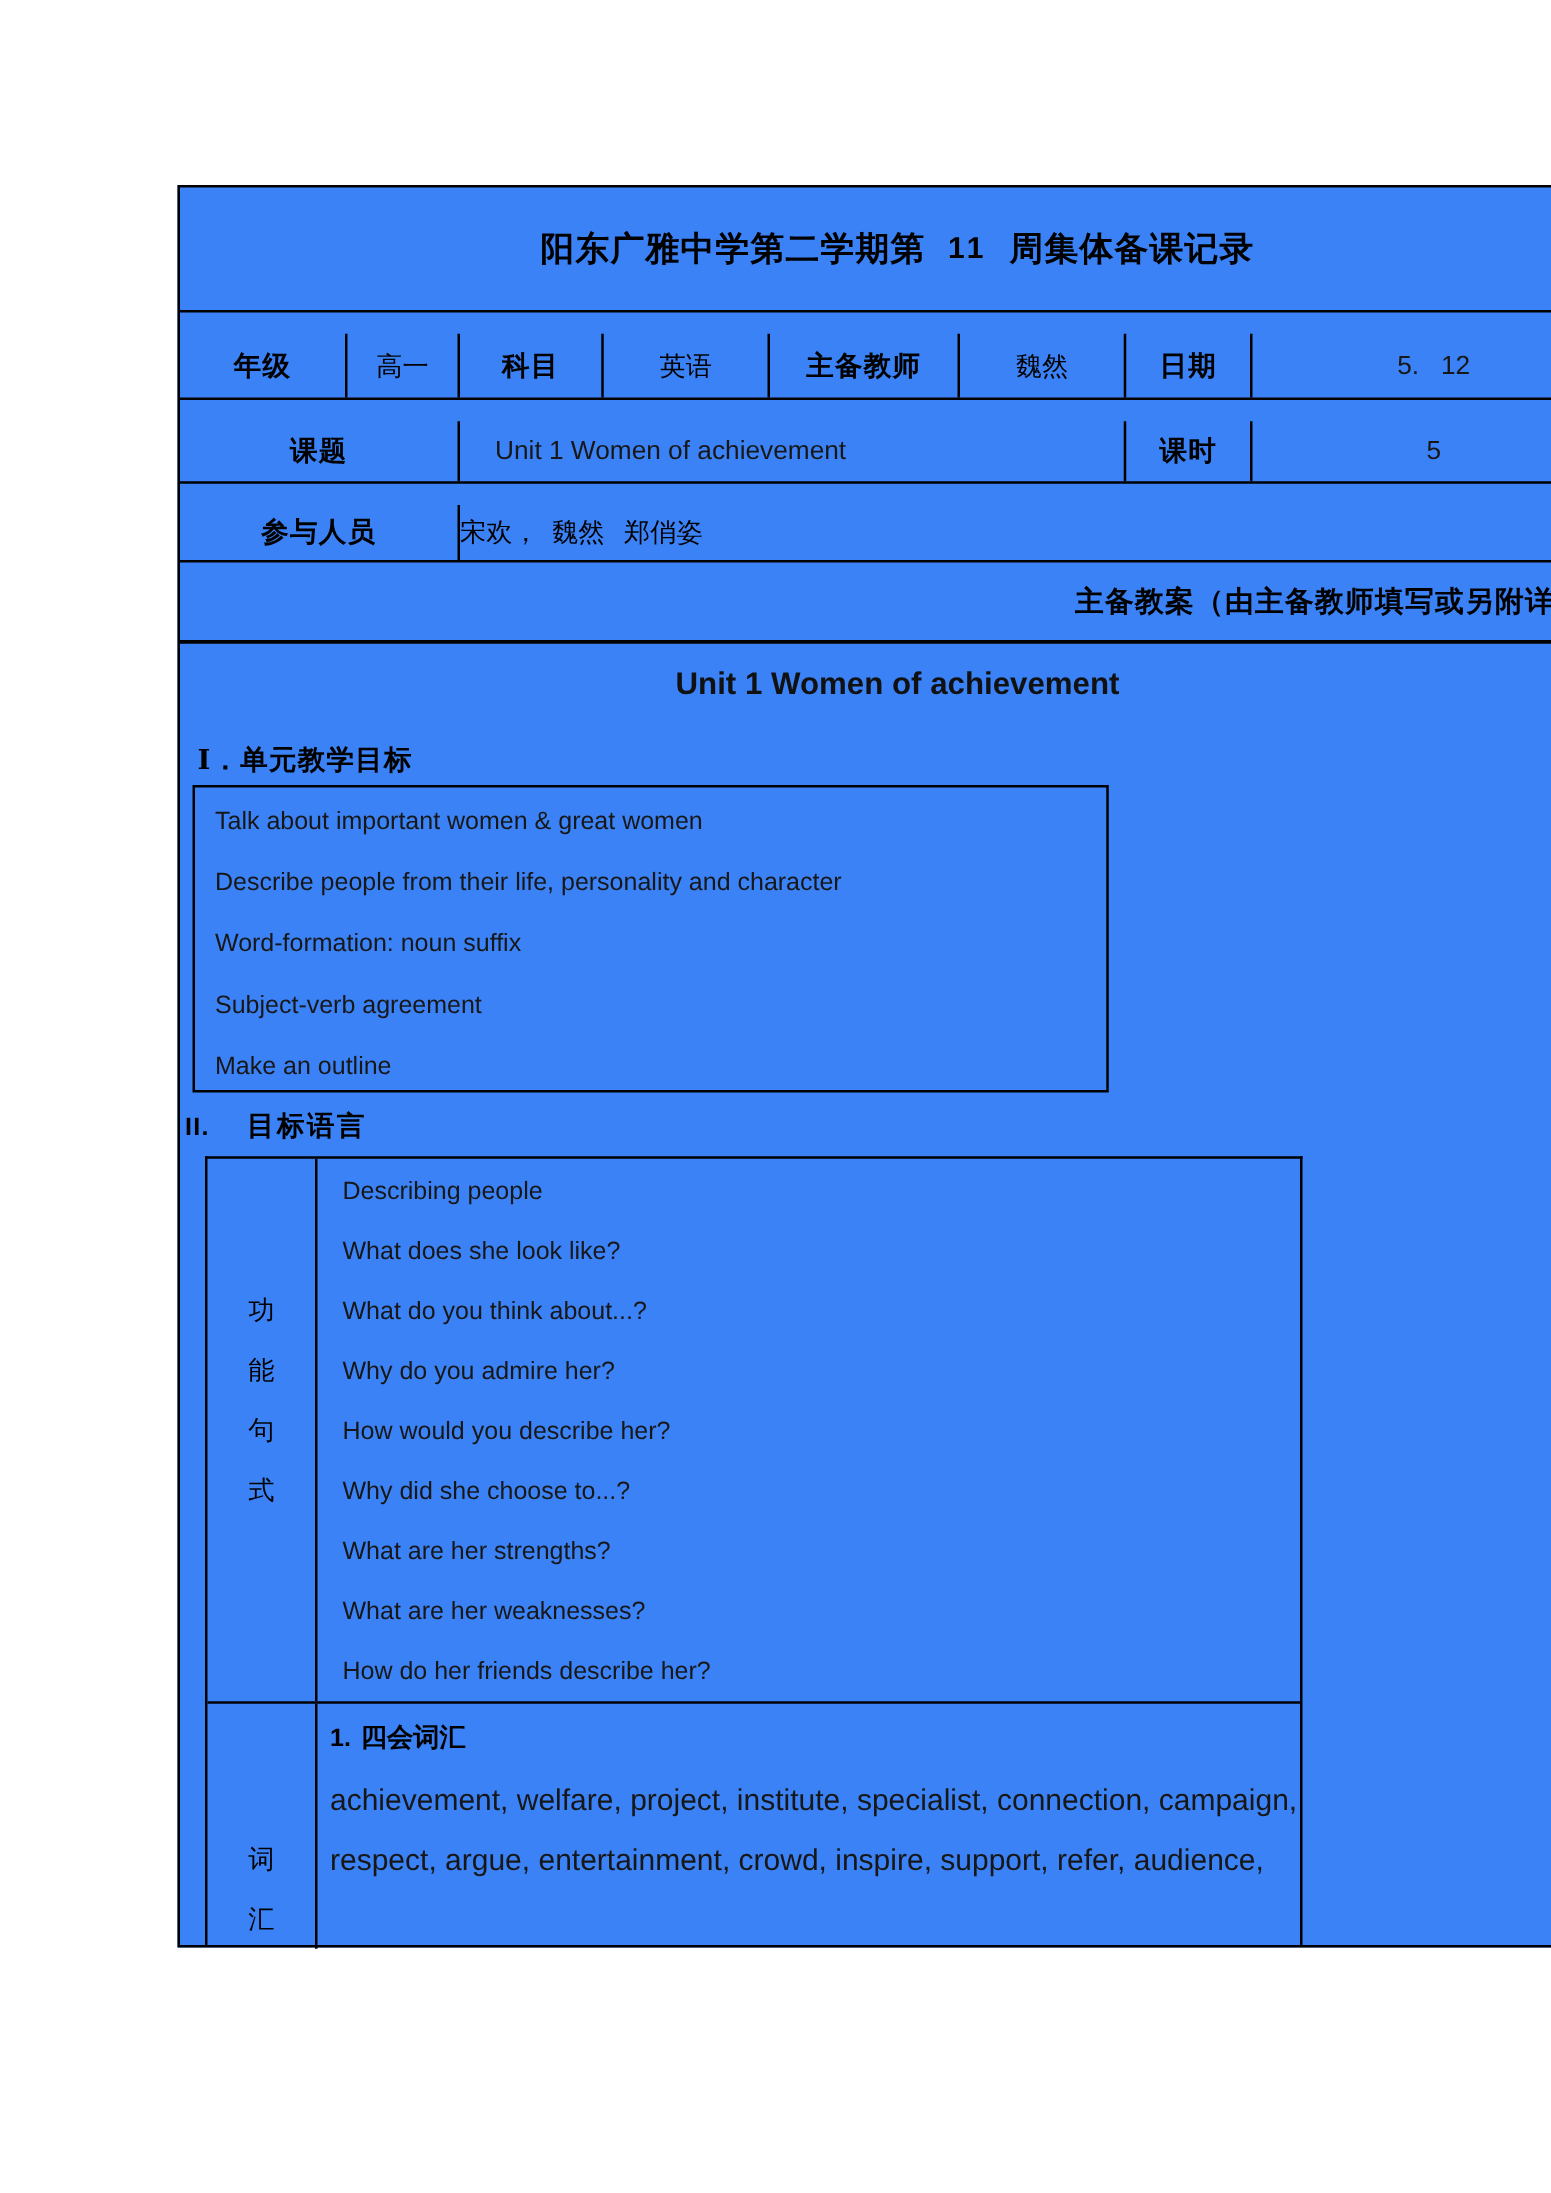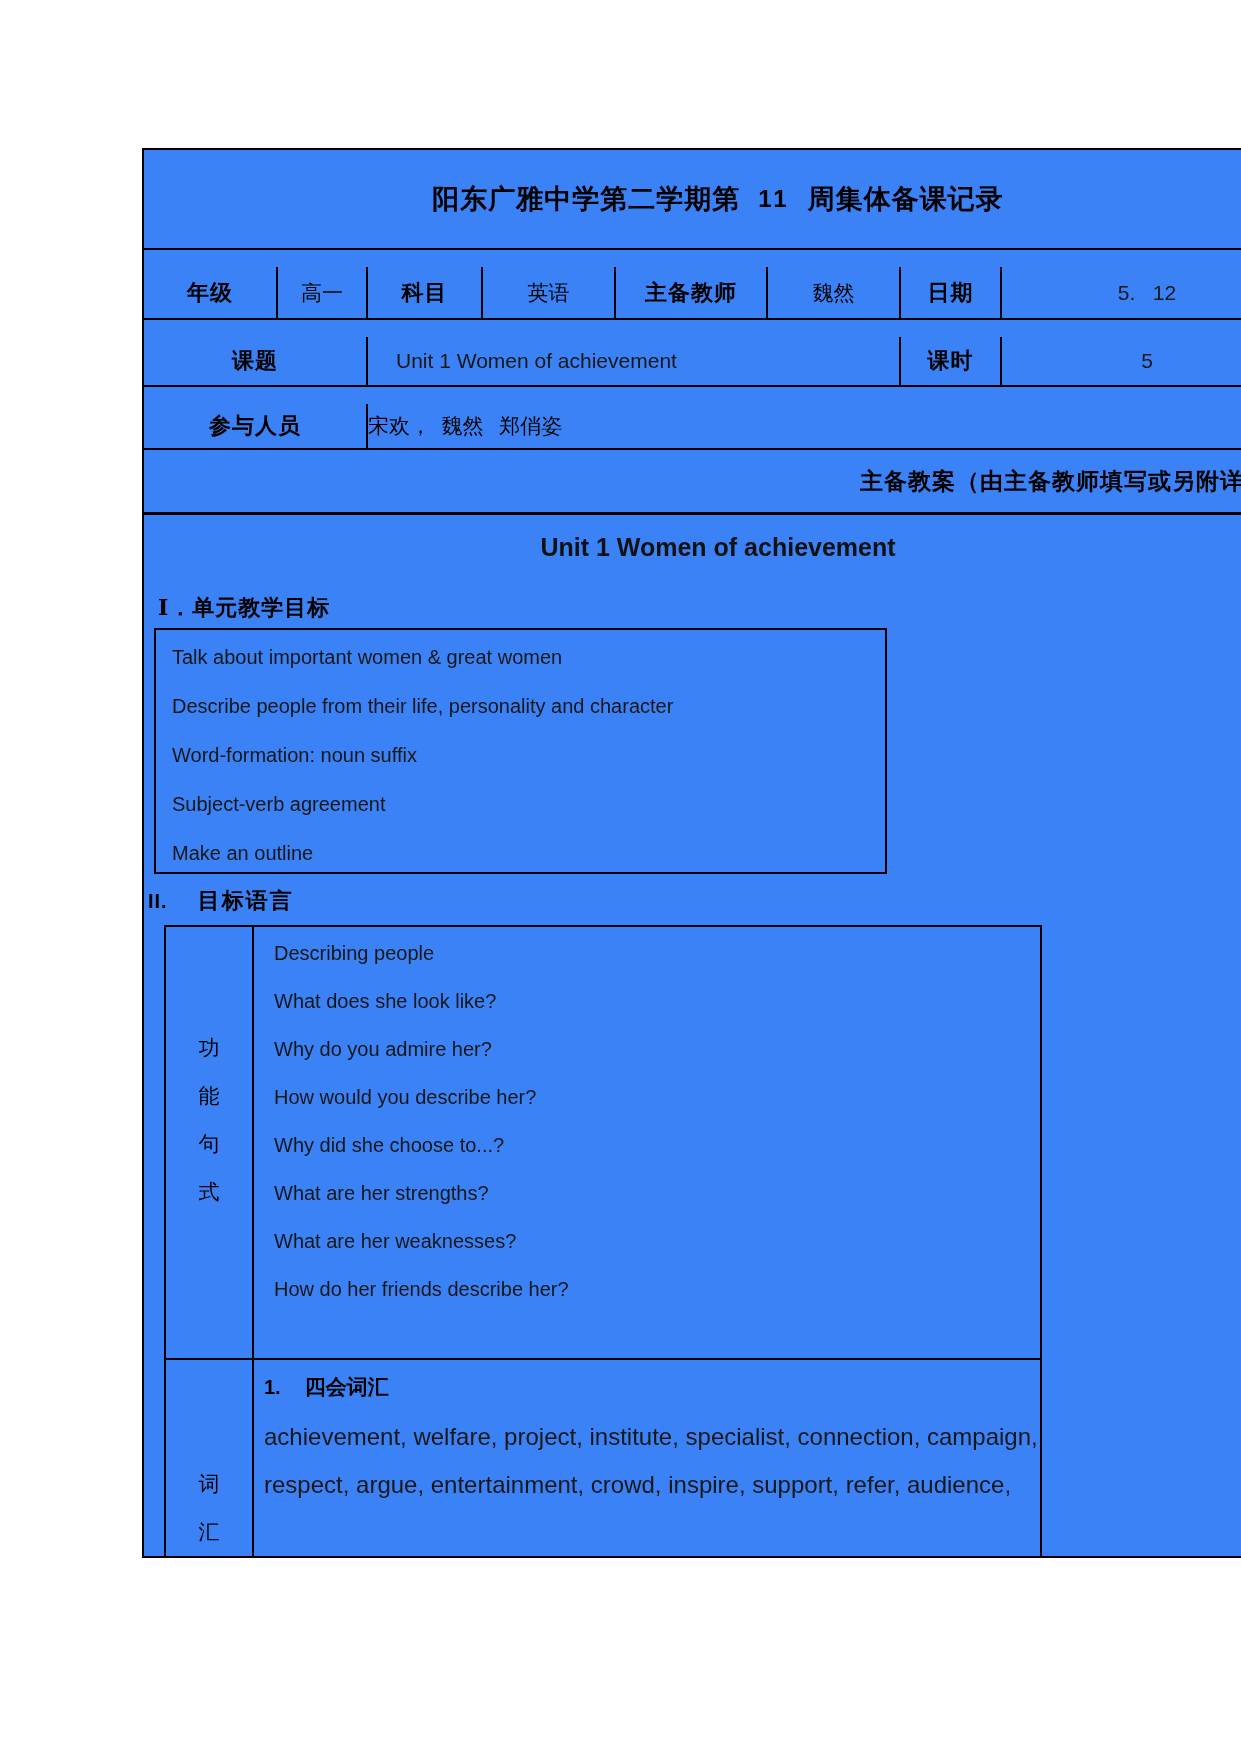--- a/index.html
+++ b/index.html
@@ -80,21 +80,21 @@
   .ilabel-vocab { padding-top:100px; }
   .icontent { flex:1; }
   .icontent-functions { padding:2px 0 0 20px; }
   .icontent-functions .sent { line-height:48px; font-size:20px; }
   .icontent-vocab { padding:3px 0 0 10px; }
   .icontent-vocab .vline { line-height:48px; font-size:24px; }
   .vocab-heading { line-height:48px; font-weight:bold; }
   .vocab-num {
     font-family:"Liberation Sans","DejaVu Sans",sans-serif; font-size:20px; font-weight:bold;
   }
-  .vocab-cn { font-size:21px; margin-left:24px; }
+  .vocab-cn { font-size:21px; margin-left:8px; }
 </style>
 </head>
 <body>
 
 <div class="doc-table">
 
   <div class="row title-row">
     <span>阳东广雅中学第二学期第</span>
     <span class="title-week">11</span>
     <span>周集体备课记录</span>
@@ -150,20 +150,21 @@
       <div class="itr itr-functions">
         <div class="ilabel ilabel-functions">
           <div class="lchar">功</div>
           <div class="lchar">能</div>
           <div class="lchar">句</div>
           <div class="lchar">式</div>
         </div>
         <div class="icontent icontent-functions">
           <div class="sent en">Describing people</div>
           <div class="sent en">What does she look like?</div>
+          <div class="sent en">What do you think about...?</div>
           <div class="sent en">Why do you admire her?</div>
           <div class="sent en">How would you describe her?</div>
           <div class="sent en">Why did she choose to...?</div>
           <div class="sent en">What are her strengths?</div>
           <div class="sent en">What are her weaknesses?</div>
           <div class="sent en">How do her friends describe her?</div>
         </div>
       </div>
 
       <div class="itr itr-vocab">

